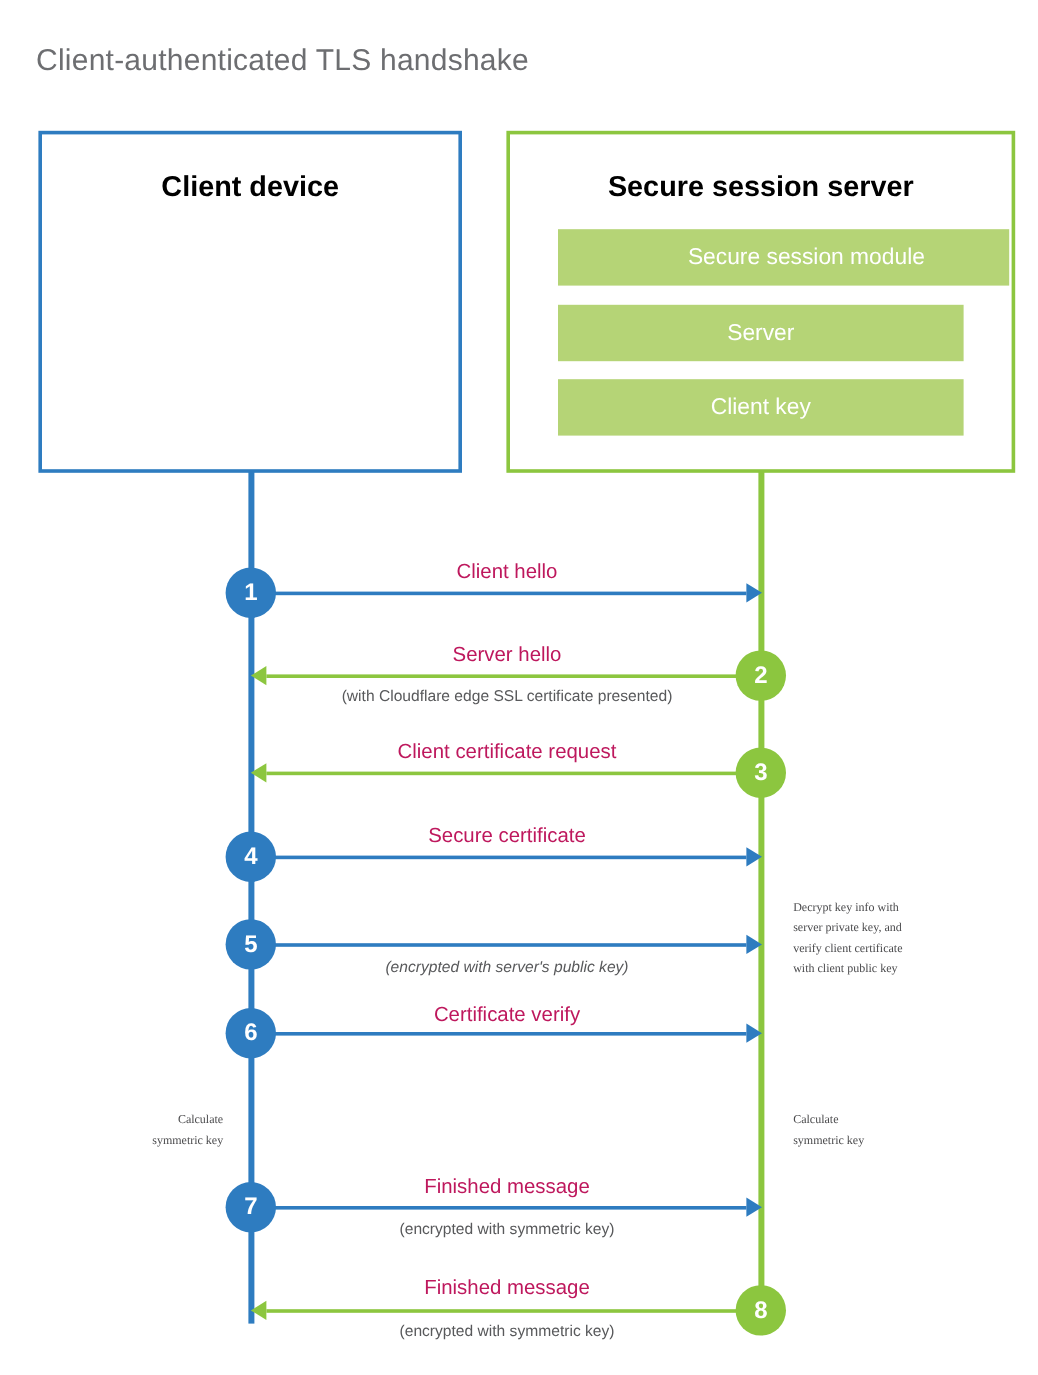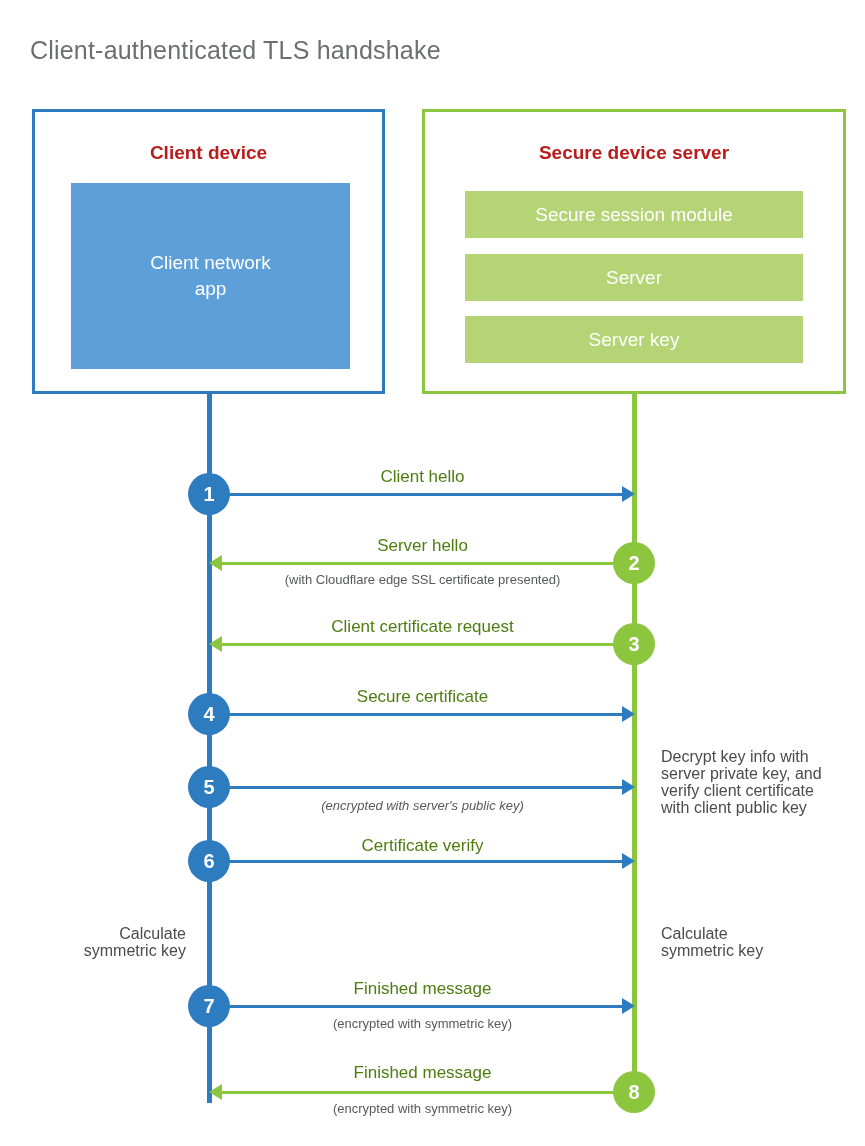--- a/index.html
+++ b/index.html
@@ -51,23 +51,23 @@
     width: 424px;
     height: 285px;
     border: 3px solid #8cc63f;
   }
   .box-title {
     position: absolute;
     left: 0;
     right: 0;
     top: 30px;
     text-align: center;
-    font-size: 19px;
+    font-size: 24px;
     font-weight: bold;
-    color: #b91c1c;
+    color: #000000;
   }
 
   .client-app-rect {
     position: absolute;
     left: 36px;
     top: 71px;
     width: 279px;
     height: 186px;
     background: #5d9fd8;
     color: #ffffff;
@@ -85,21 +85,21 @@
     width: 338px;
     height: 47px;
     background: #b5d476;
     color: #ffffff;
     font-size: 19px;
     display: flex;
     align-items: center;
     justify-content: center;
     text-align: center;
   }
-  .server-bar.b0 { top: 79px; }
+  .server-bar.b0 { top: 79px; padding-left: 38px; }
   .server-bar.b1 { top: 142px; }
   .server-bar.b2 { top: 204px; }
 
   
   .lifeline {
     position: absolute;
     width: 5px;
   }
   .lifeline.client {
     left: 207px;
@@ -146,63 +146,58 @@
     font-weight: bold;
   }
   .step-circle.blue { background: #2e7cc0; }
   .step-circle.green { background: #8cc63f; }
 
   
   .msg-label {
     position: absolute;
     text-align: center;
     font-size: 17px;
-    color: #4d7c0f;
+    color: #be185d;
     white-space: nowrap;
   }
   .msg-sub {
     position: absolute;
     text-align: center;
     font-size: 13px;
     color: #58595b;
     white-space: nowrap;
   }
 
   
   .side-note {
     position: absolute;
-    font-size: 16px;
+    font-size: 10px;
     line-height: 17px;
     color: #4b4b4d;
+    font-family: Liberation Serif, serif;
   }
   .side-note.right-col { left: 661px; width: 180px; text-align: left; }
   .side-note.left-col { left: 20px; width: 166px; text-align: right; }
 </style>
 </head>
 <body>
 
 <div id="canvas">
 
   <div class="page-title">Client-authenticated TLS handshake</div>
 
   <div class="endpoint-box client">
     <div class="box-title">Client device</div>
-    <div class="client-app-rect">
-      <div>
-        <div>Client network</div>
-        <div>app</div>
-      </div>
-    </div>
   </div>
 
   <div class="endpoint-box server">
-    <div class="box-title">Secure device server</div>
+    <div class="box-title">Secure session server</div>
     <div class="server-bar b0">Secure session module</div>
     <div class="server-bar b1">Server</div>
-    <div class="server-bar b2">Server key</div>
+    <div class="server-bar b2">Client key</div>
   </div>
 
   <div class="lifeline client"></div>
   <div class="lifeline server"></div>
 
   <div class="msg-label" style="left:210px; width:425px; top:467px;">Client hello</div>
   <div class="arrow-line blue" style="left:210px; width:412px; top:493px;"></div>
   <div class="arrow-head right blue" style="left:622px; top:486px;"></div>
   <div class="step-circle blue" style="left:188px; top:473px;">1</div>
 

